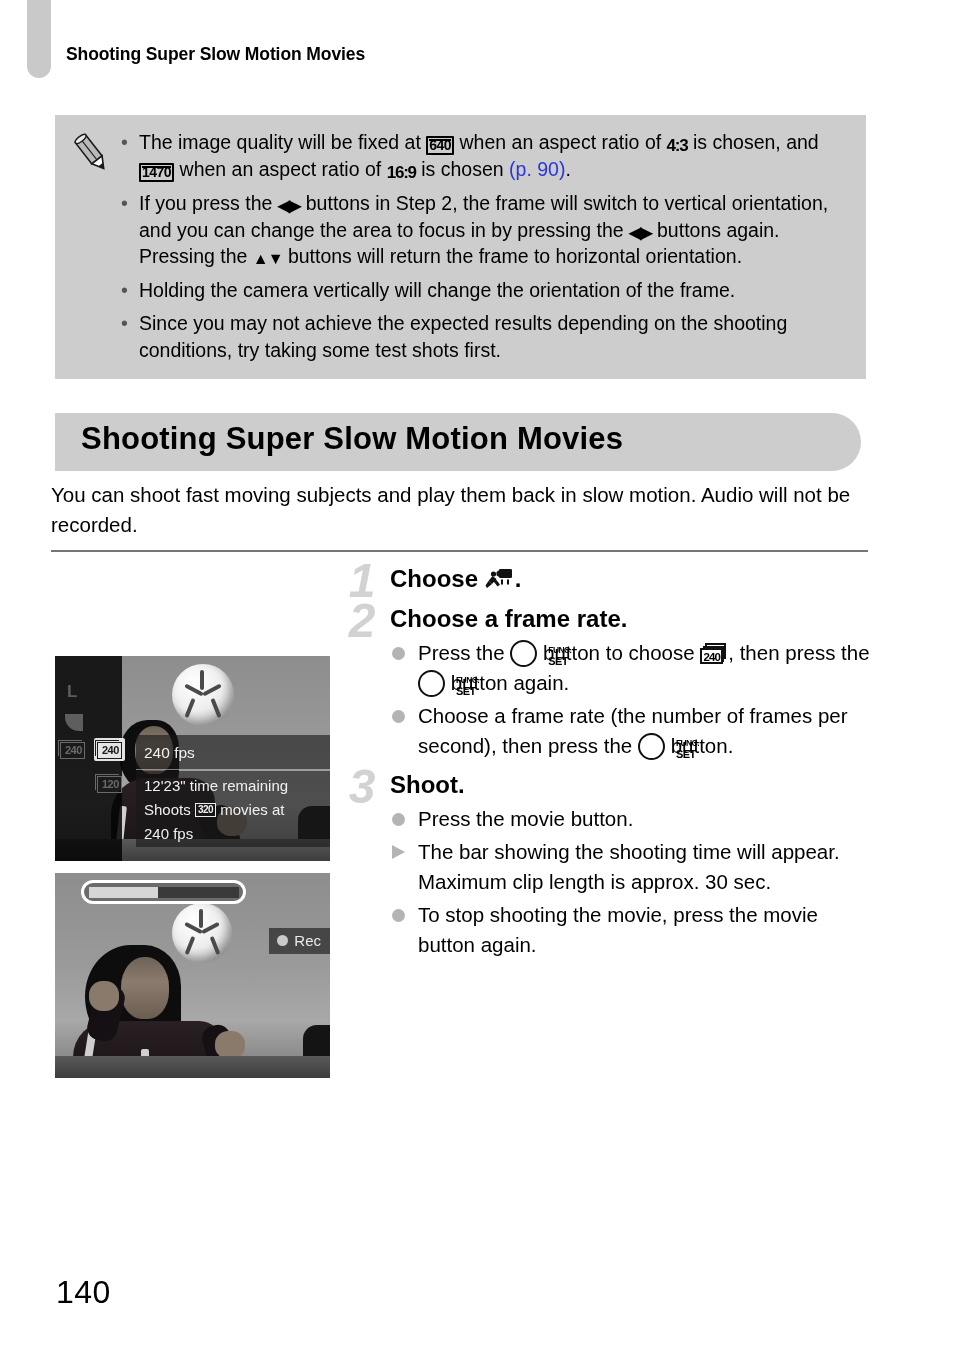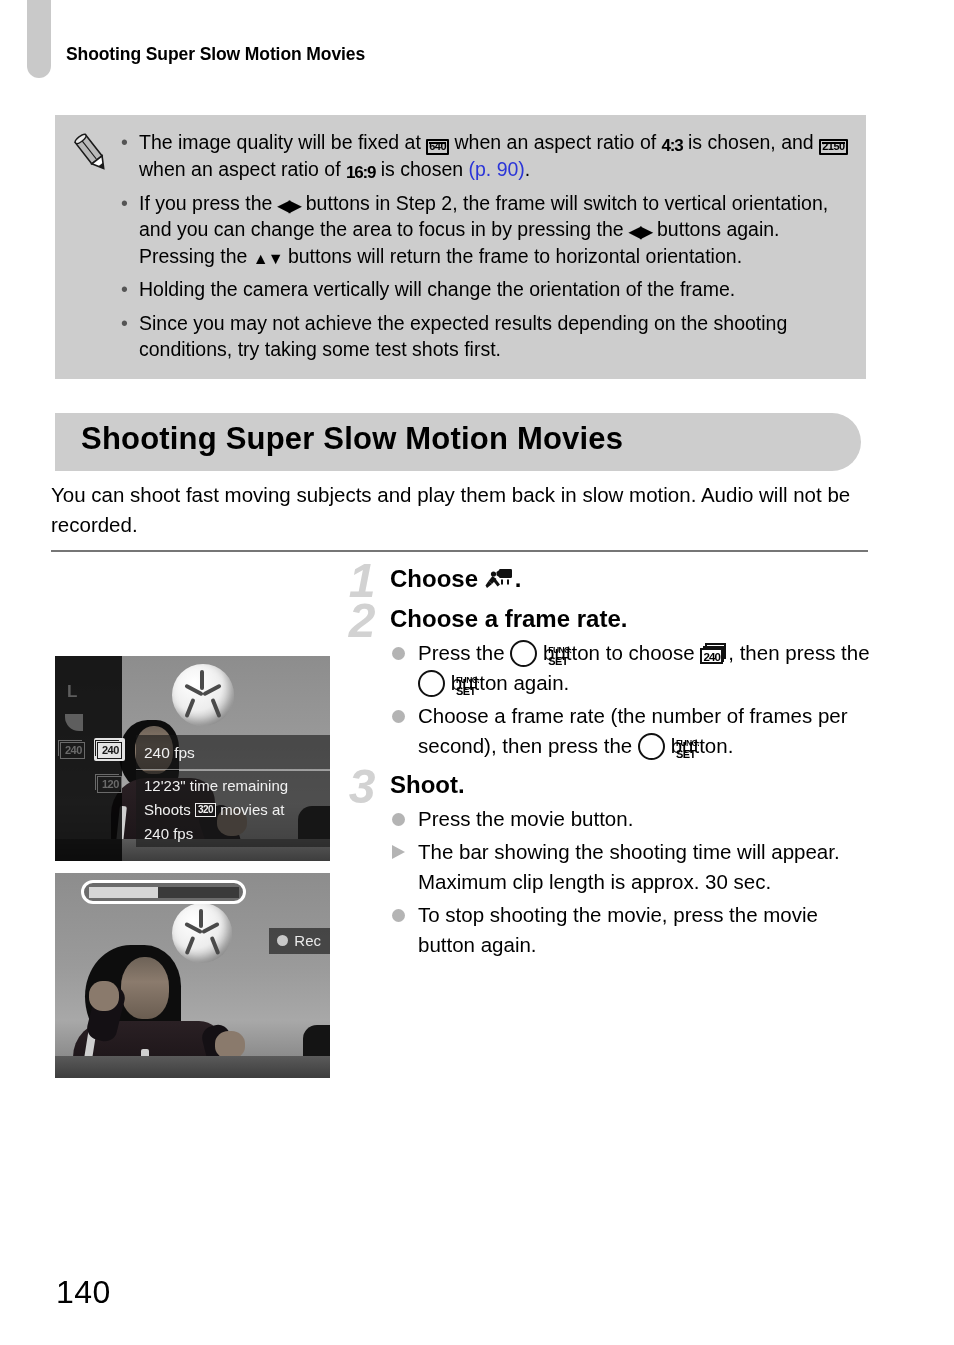--- a/index.html
+++ b/index.html
@@ -82,21 +82,21 @@
   .ic {
     display: inline-block;
     vertical-align: -2px;
     font-weight: bold;
     line-height: 1;
   }
   .ic-box {
     border: 2px solid #000;
     border-radius: 1px;
     padding: 0px 1px 1px 1px;
-    font-size: 11px;
+    font-size: 14px;
     letter-spacing: -0.5px;
     position: relative;
     top: -1px;
     font-family: "Liberation Sans", sans-serif;
     margin-top: 7px;
   }
   .ic-box::before {
     content: "";
     position: absolute;
     left: 1px; right: 1px; top: 1px;
@@ -521,21 +521,21 @@
       <g transform="rotate(-38 24 24)">
         <rect x="18" y="6" width="13" height="27" fill="#b9b9b9" stroke="#1a1a1a" stroke-width="1.6"></rect>
         <line x1="24.5" y1="7" x2="24.5" y2="32" stroke="#1a1a1a" stroke-width="1.2"></line>
         <ellipse cx="24.5" cy="6.5" rx="6.5" ry="2.6" fill="#e9e9e9" stroke="#1a1a1a" stroke-width="1.4"></ellipse>
         <polygon points="18,33 31,33 24.5,44" fill="#ffffff" stroke="#1a1a1a" stroke-width="1.6"></polygon>
         <polygon points="21.6,39 27.4,39 24.5,44" fill="#1a1a1a"></polygon>
       </g>
     </svg>
   </div>
   <ul class="note-list" id="note-list">
-      <li><span class="bullet">•</span>The image quality will be fixed at <span class="ic ic-box">640</span> when an aspect ratio of <span class="ic ic-ratio">4:3</span> is chosen, and <span class="ic ic-box">2150</span> when an aspect ratio of <span class="ic ic-ratio">16:9</span> is chosen <span class="link">(p. 90)</span>.</li>
+      <li><span class="bullet">•</span>The image quality will be fixed at <span class="ic ic-box">640</span> when an aspect ratio of <span class="ic ic-ratio">4:3</span> is chosen, and <span class="ic ic-box">1470</span> when an aspect ratio of <span class="ic ic-ratio">16:9</span> is chosen <span class="link">(p. 90)</span>.</li>
       <li><span class="bullet">•</span>If you press the <span class="ic ic-arrows">◀▶</span> buttons in Step 2, the frame will switch to vertical orientation, and you can change the area to focus in by pressing the <span class="ic ic-arrows">◀▶</span> buttons again. Pressing the <span class="ic ic-arrows">▲▼</span> buttons will return the frame to horizontal orientation.</li>
       <li><span class="bullet">•</span>Holding the camera vertically will change the orientation of the frame.</li>
       <li><span class="bullet">•</span>Since you may not achieve the expected results depending on the shooting conditions, try taking some test shots first.</li>
     </ul>
 </div>
 
 <div class="section-bar">
   <div class="title">Shooting Super Slow Motion Movies</div>
 </div>
 

